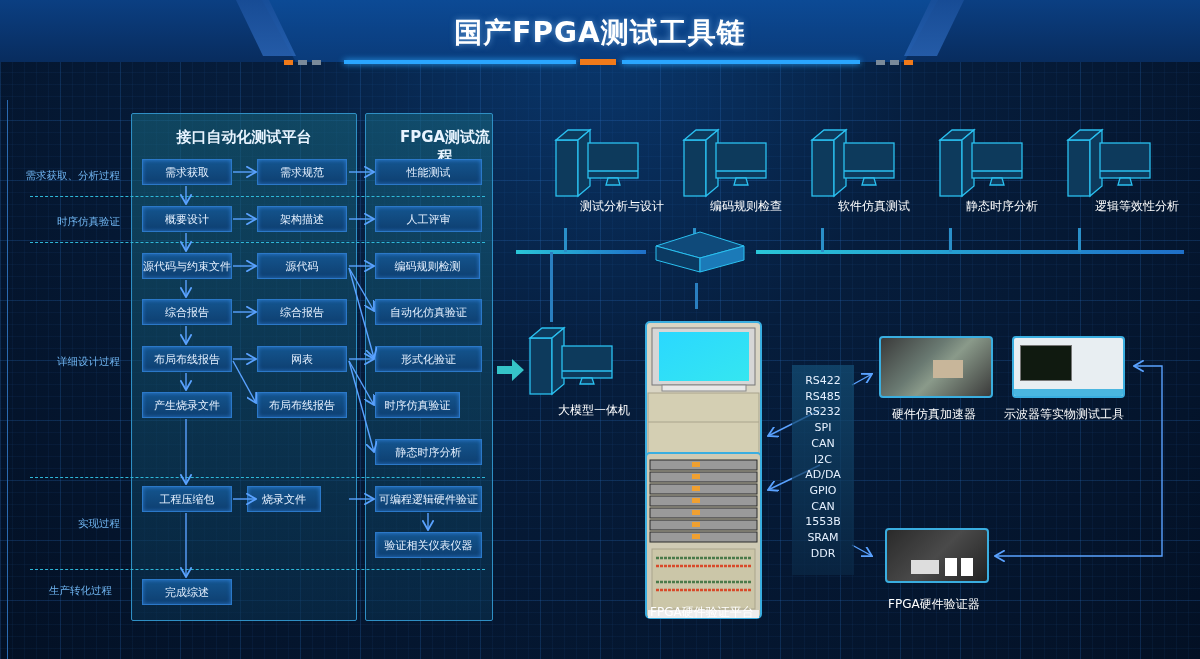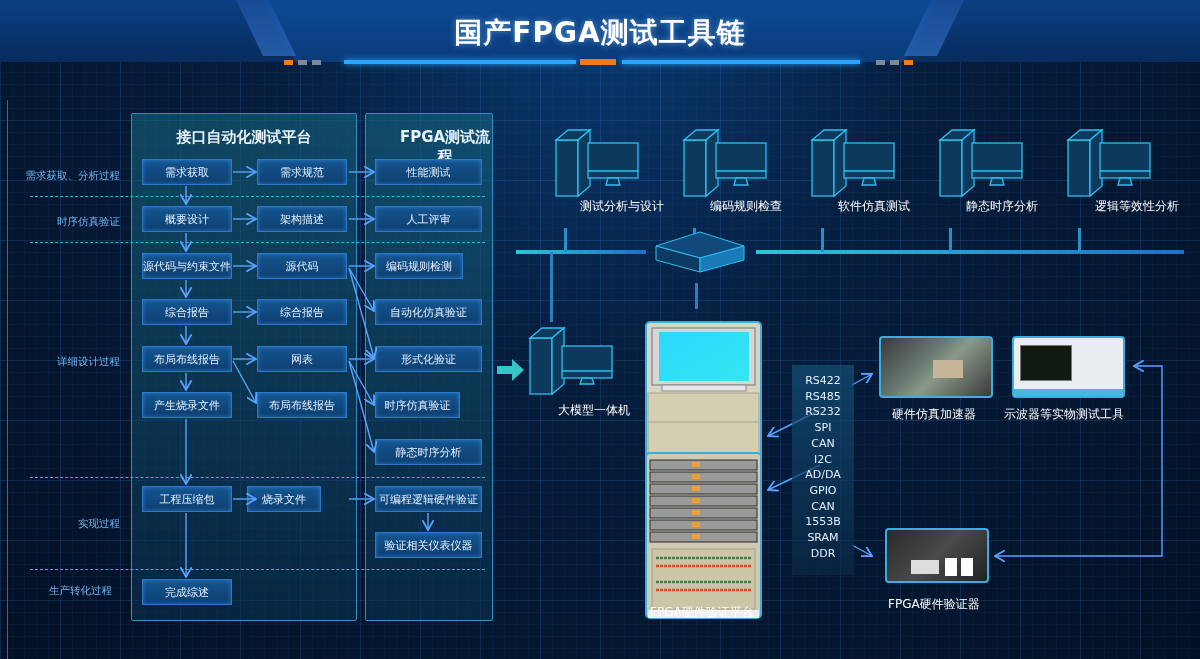--- a/index.html
+++ b/index.html
@@ -90,21 +90,21 @@
 <div class="box" style="left:257px;top:159px;width:90px;">需求规范</div>
 <div class="box" style="left:257px;top:206px;width:90px;">架构描述</div>
 <div class="box" style="left:257px;top:253px;width:90px;">源代码</div>
 <div class="box" style="left:257px;top:299px;width:90px;">综合报告</div>
 <div class="box" style="left:257px;top:346px;width:90px;">网表</div>
 <div class="box" style="left:257px;top:392px;width:90px;">布局布线报告</div>
 <div class="box" style="left:247px;top:486px;width:74px;">烧录文件</div>
 
 <div class="box" style="left:375px;top:159px;width:107px;">性能测试</div>
 <div class="box" style="left:375px;top:206px;width:107px;">人工评审</div>
-<div class="box" style="left:375px;top:253px;width:88px;">编码规则检测</div>
+<div class="box" style="left:375px;top:253px;width:105px;">编码规则检测</div>
 <div class="box" style="left:375px;top:299px;width:107px;">自动化仿真验证</div>
 <div class="box" style="left:375px;top:346px;width:107px;">形式化验证</div>
 <div class="box" style="left:375px;top:392px;width:85px;">时序仿真验证</div>
 <div class="box" style="left:375px;top:439px;width:107px;">静态时序分析</div>
 <div class="box" style="left:375px;top:486px;width:107px;">可编程逻辑硬件验证</div>
 <div class="box" style="left:375px;top:532px;width:107px;">验证相关仪表仪器</div>
 
 <svg class="ov" width="1200" height="659">
   <defs>
     <marker id="ah" markerWidth="8" markerHeight="8" refX="7" refY="4" orient="auto">

